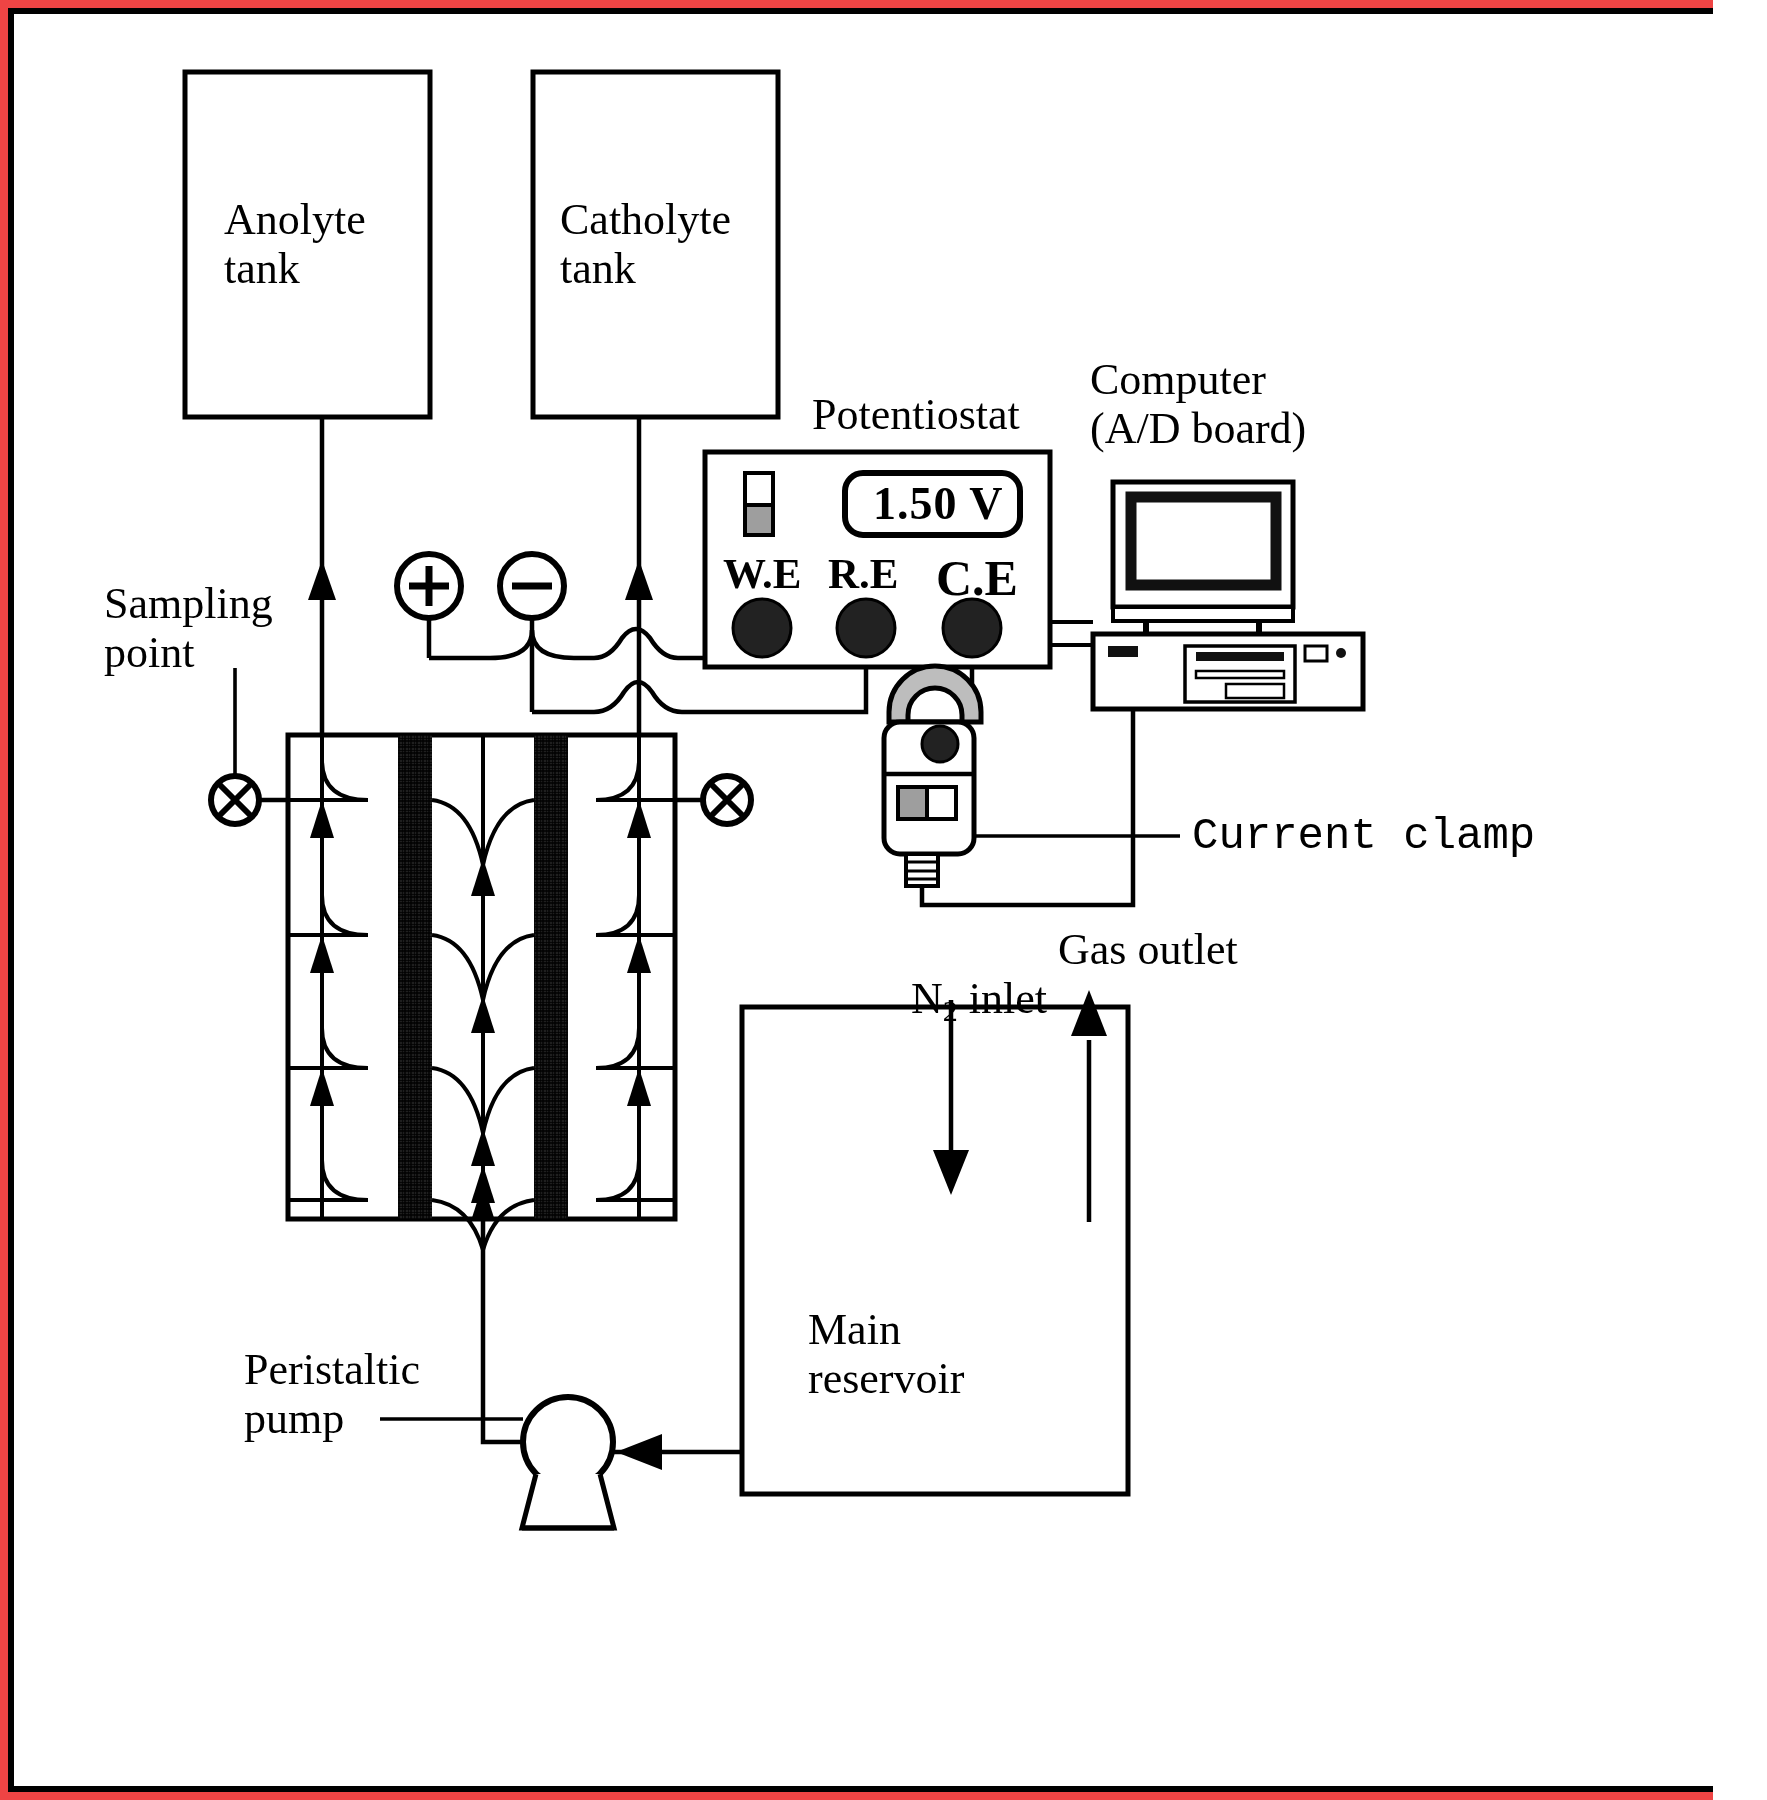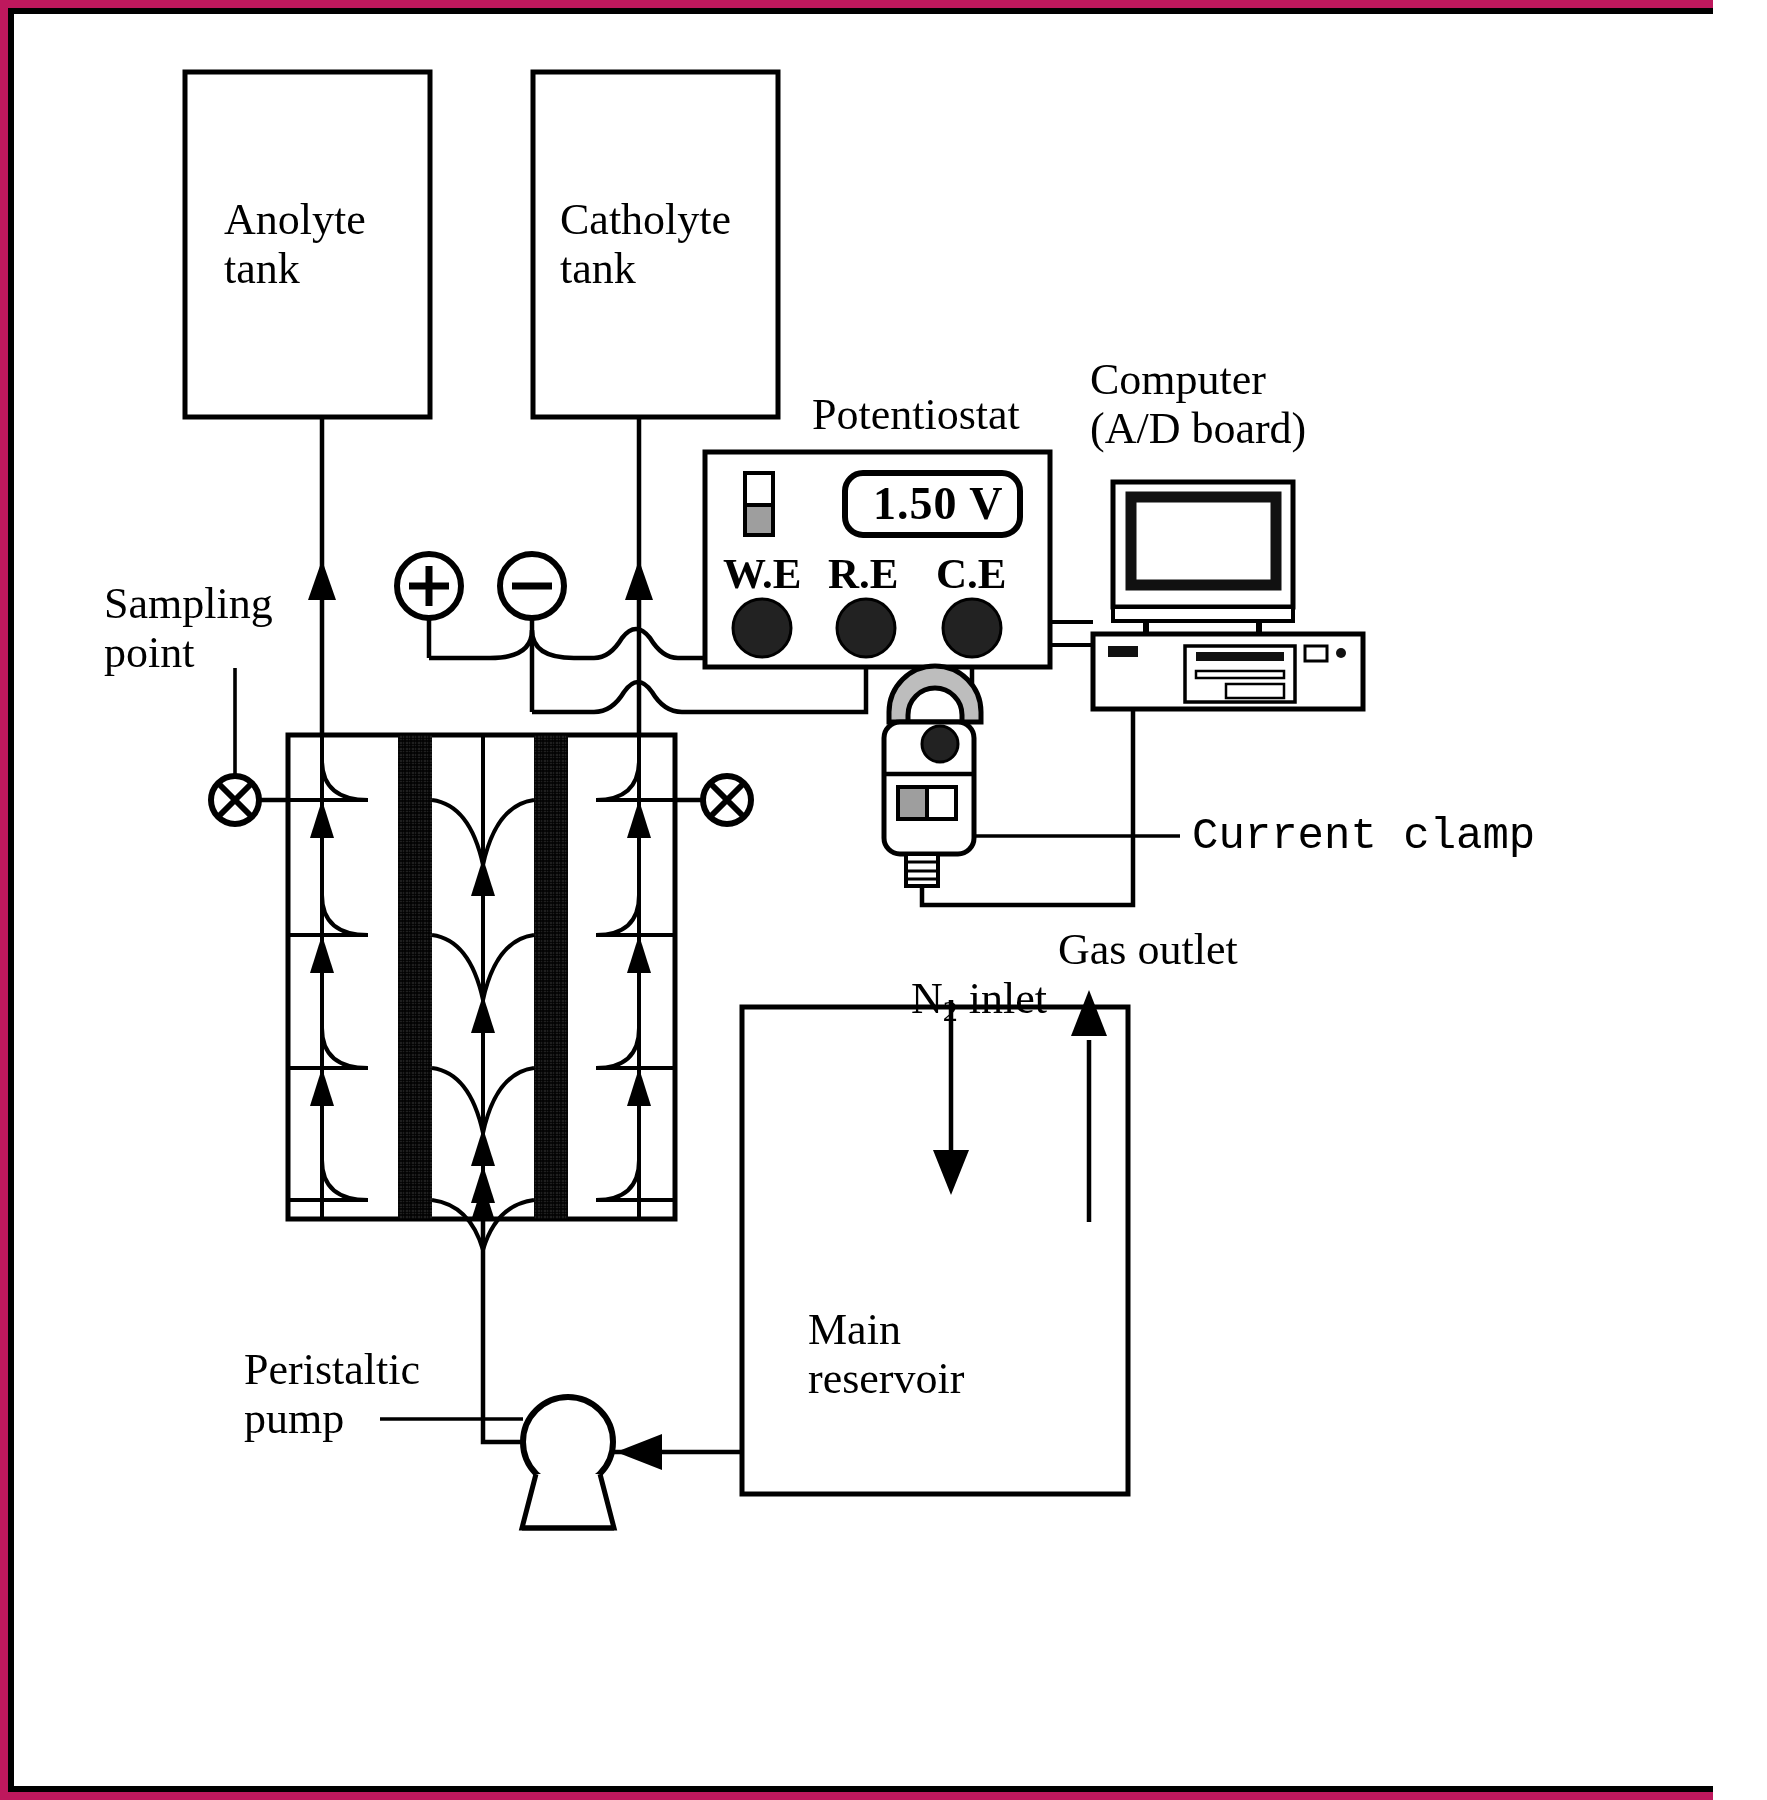--- a/index.html
+++ b/index.html
@@ -1,18 +1,18 @@
 <!DOCTYPE html>
 <html><head>
 <meta charset="utf-8">
 <title>Electrochemical Cell Experimental Setup</title>
 <style>
   html,body{margin:0;padding:0;background:#ffffff;}
   body{font-family:"Liberation Serif", serif;}
-  #page{position:relative;width:1713px;height:1800px;background:#be185d;overflow:hidden;}
+  #page{position:relative;width:1713px;height:1800px;background:#ef4444;overflow:hidden;}
   #frame{position:absolute;left:8px;top:8px;width:1751px;height:1784px;border:6px solid #000;box-sizing:border-box;background:#fff;}
   .lbl{position:absolute;color:#000;font-family:"Liberation Serif", serif;font-size:44px;line-height:1.12;white-space:pre;}
   .bold{font-family:"Liberation Serif", serif;font-weight:bold;}
   svg.layer{position:absolute;left:0;top:0;width:1767px;height:1800px;pointer-events:none;}
   .sub{font-size:30px;vertical-align:-0.28em;}
 </style>
 </head>
 <body>
 
 <div id="page">
@@ -207,15 +207,15 @@
   <div class="lbl" style="left:808px; top:1305px;">Main
 reservoir</div>
 
   <div class="lbl" style="left:244px; top:1345px;">Peristaltic
 pump</div>
 
   <div class="lbl bold" style="left:861px; top:478px; font-size:46px; letter-spacing:1px;margin-left:12px;">1.50 V</div>
 
   <div class="lbl bold" style="left:723px; top:550px; font-size:43px;">W.E</div>
   <div class="lbl bold" style="left:828px; top:550px; font-size:43px;">R.E</div>
-  <div class="lbl bold" style="left:936px; top:550px; font-size:43px;">C.E</div>
+  <div class="lbl bold" style="left:936px; top:550px; font-size:50px;">C.E</div>
 
 </div>
 
 </body></html>

